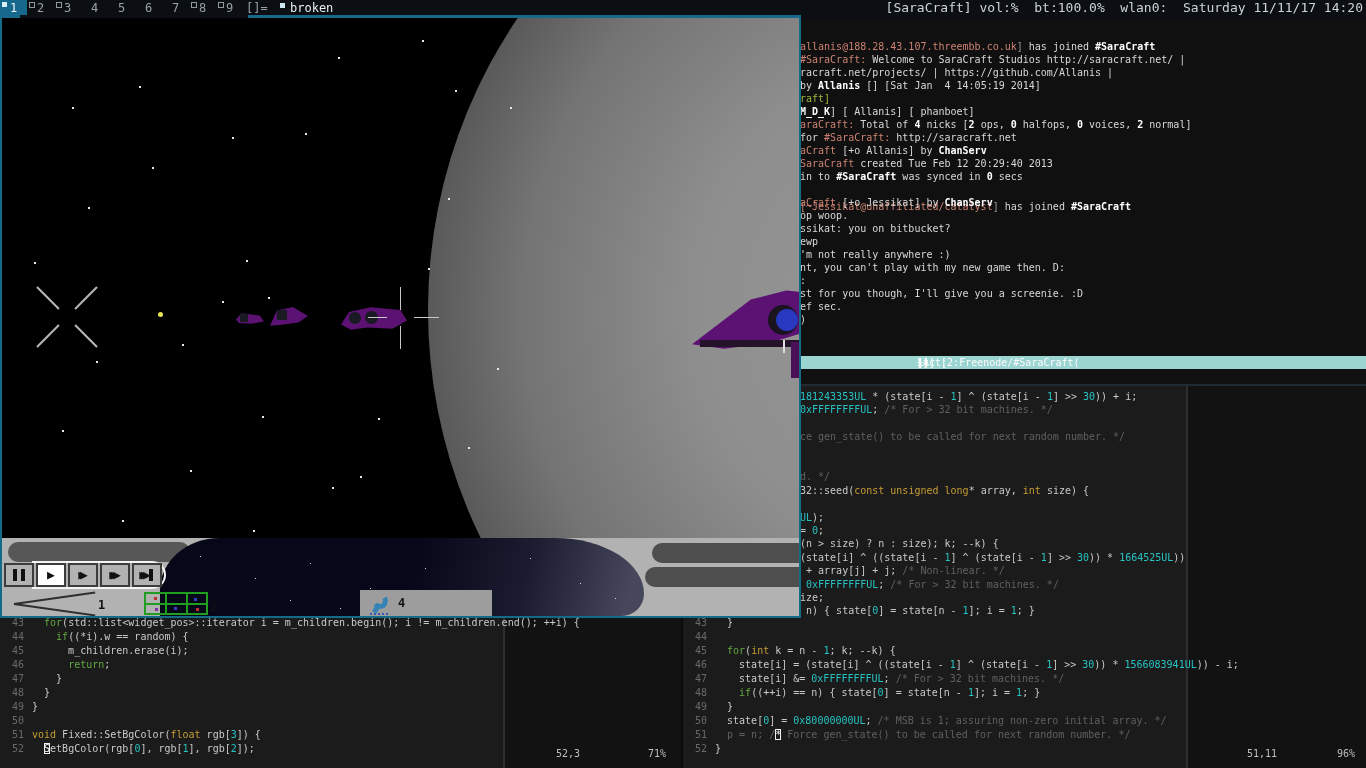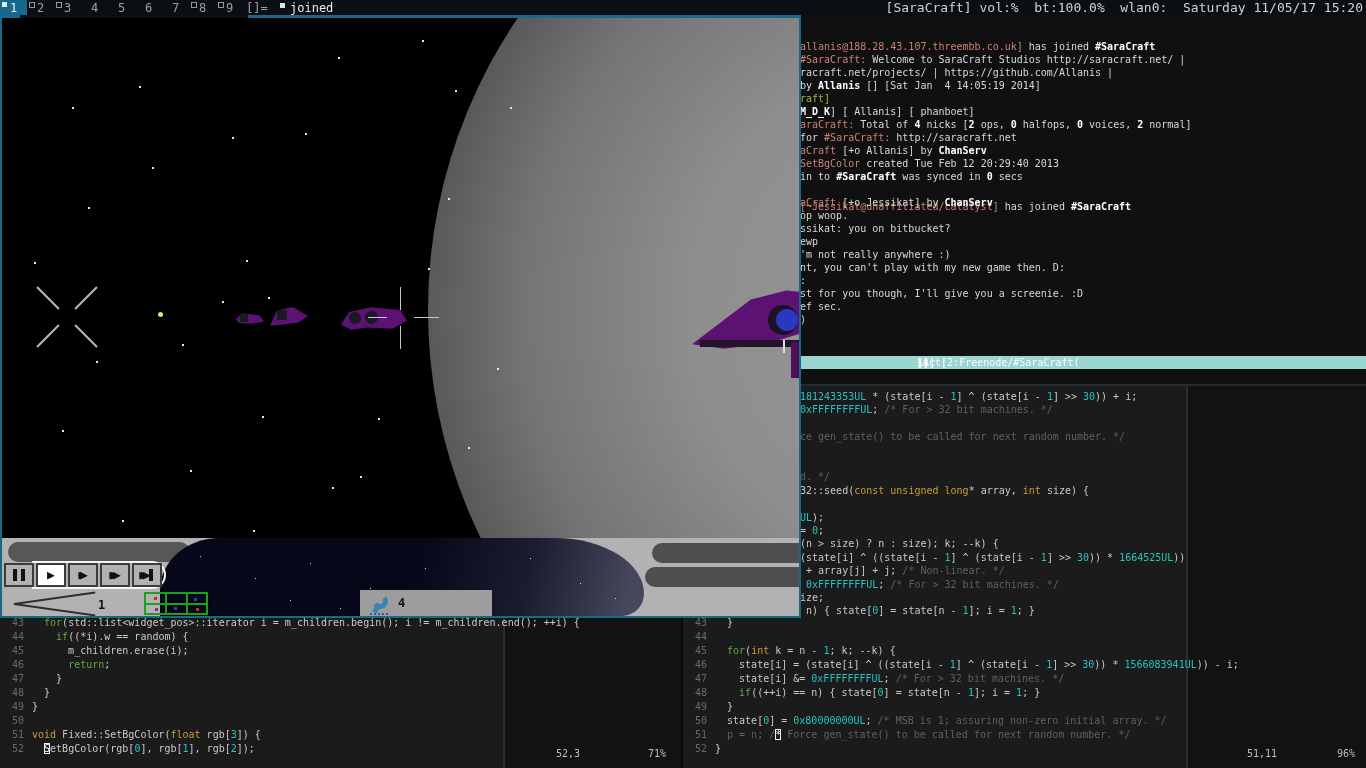--- a/index.html
+++ b/index.html
@@ -92,21 +92,21 @@
     <div id="irc-messages">
         <div class="ircline" style="top: 22px;"><span class="s-host">allanis@188.28.43.107.threembb.co.uk</span><span class="s-dim">] </span><span class="s-w">has joined </span><span class="s-b">#SaraCraft</span></div>
         <div class="ircline" style="top: 35px;"><span class="s-host">#SaraCraft:</span><span class="s-w"> Welcome to SaraCraft Studios http://saracraft.net/ |</span></div>
         <div class="ircline" style="top: 48px;"><span class="s-w">racraft.net/projects/ | https://github.com/Allanis |</span></div>
         <div class="ircline" style="top: 61px;"><span class="s-w">by </span><span class="s-b">Allanis</span><span class="s-w"> [] [Sat Jan  4 14:05:19 2014]</span></div>
         <div class="ircline" style="top: 74px;"><span class="s-grn">raft]</span></div>
         <div class="ircline" style="top: 87px;"><span class="s-b">M_D_K</span><span class="s-w">] [ Allanis] [ phanboet]</span></div>
         <div class="ircline" style="top: 100px;"><span class="s-host">araCraft:</span><span class="s-w"> Total of </span><span class="s-b">4</span><span class="s-w"> nicks [</span><span class="s-b">2</span><span class="s-w"> ops, </span><span class="s-b">0</span><span class="s-w"> halfops, </span><span class="s-b">0</span><span class="s-w"> voices, </span><span class="s-b">2</span><span class="s-w"> normal]</span></div>
         <div class="ircline" style="top: 113px;"><span class="s-w">for </span><span class="s-host">#SaraCraft:</span><span class="s-w"> http://saracraft.net</span></div>
         <div class="ircline" style="top: 126px;"><span class="s-host">aCraft</span><span class="s-w"> [+o Allanis] by </span><span class="s-b">ChanServ</span></div>
-        <div class="ircline" style="top: 139px;"><span class="s-host">SetBgColor</span><span class="s-w"> created Tue Feb 12 20:29:40 2013</span></div>
+        <div class="ircline" style="top: 139px;"><span class="s-host">SaraCraft</span><span class="s-w"> created Tue Feb 12 20:29:40 2013</span></div>
         <div class="ircline" style="top: 152px;"><span class="s-w">in to </span><span class="s-b">#SaraCraft</span><span class="s-w"> was synced in </span><span class="s-b">0</span><span class="s-w"> secs</span></div>
         <div class="ircline" style="top: 182px;"><span class="s-host">[~Jessikat@unaffiliated/catalyst</span><span class="s-dim">] </span><span class="s-w">has joined </span><span class="s-b">#SaraCraft</span></div>
         <div class="ircline" style="top: 178px;"><span class="s-host">aCraft</span><span class="s-w"> [+o Jessikat] by </span><span class="s-b">ChanServ</span></div>
         <div class="ircline" style="top: 191px;"><span class="s-w">op woop.</span></div>
         <div class="ircline" style="top: 204px;"><span class="s-w">ssikat: you on bitbucket?</span></div>
         <div class="ircline" style="top: 217px;"><span class="s-w">ewp</span></div>
         <div class="ircline" style="top: 230px;"><span class="s-w">'m not really anywhere :)</span></div>
         <div class="ircline" style="top: 243px;"><span class="s-w">nt, you can't play with my new game then. D:</span></div>
         <div class="ircline" style="top: 256px;"><span class="s-w">:</span></div>
         <div class="ircline" style="top: 269px;"><span class="s-w">st for you though, I'll give you a screenie. :D</span></div>
@@ -323,21 +323,21 @@
         <div class="tag"><div class="ind hollow"></div><span>3</span></div>
         <div class="tag"><span>4</span></div>
         <div class="tag"><span>5</span></div>
         <div class="tag"><span>6</span></div>
         <div class="tag"><span>7</span></div>
         <div class="tag"><div class="ind hollow"></div><span>8</span></div>
         <div class="tag"><div class="ind hollow"></div><span>9</span></div>
       </div>
     <div id="layoutsym">[]=</div>
     <div id="title-ind"></div>
-    <div id="wintitle">joined</div>
-    <div id="status">[SaraCraft] vol:%  bt:100.0%  wlan0:  Saturday 11/05/17 15:20</div>
+    <div id="wintitle">broken</div>
+    <div id="status">[SaraCraft] vol:%  bt:100.0%  wlan0:  Saturday 11/11/17 14:20</div>
   </div>
 
   <div class="strip" style="left:0;width:801px;background:#16688c;"></div>
   <div class="strip" style="left:20px;width:228px;background:#0b0f13;"></div>
   <div class="strip" style="left:801px;width:565px;background:#0b0f13;"></div>
 
 </div>
 
 </body></html>

